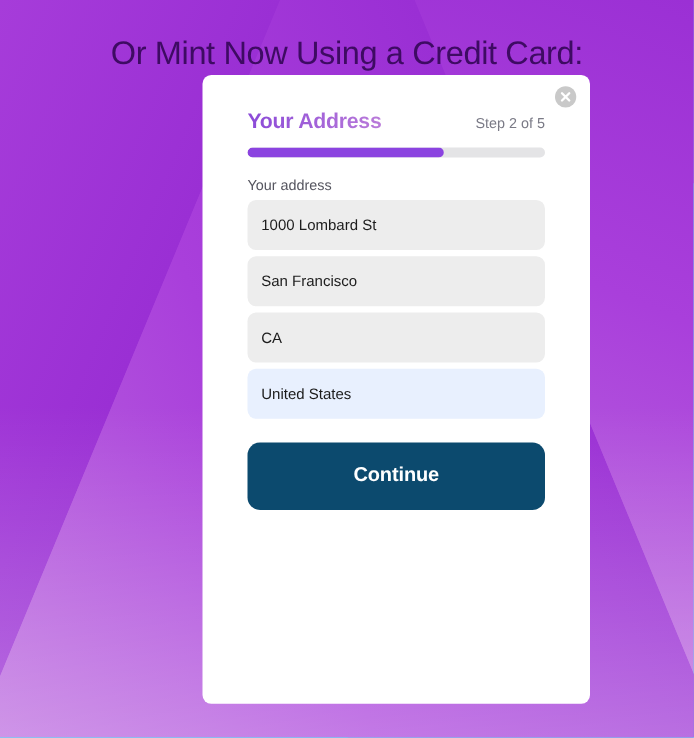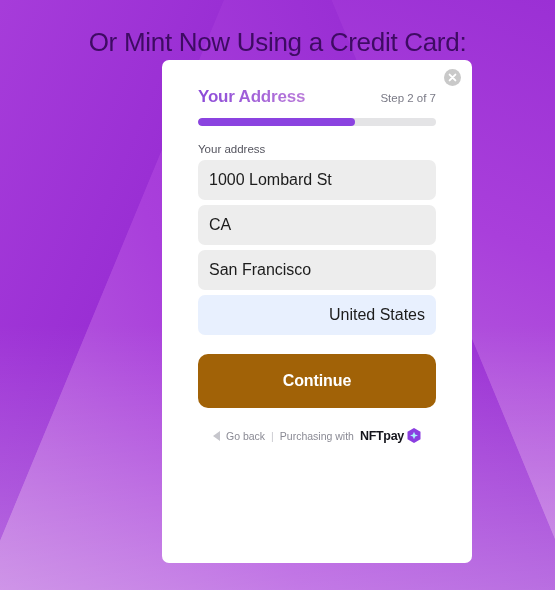--- a/index.html
+++ b/index.html
@@ -135,36 +135,36 @@
   }
 
   .field {
     margin-top:5px;
     height:40px;
     width:100%;
     border:none;
     border-radius:7px;
     background:#ededed;
     font-family:"Liberation Sans", sans-serif;
-    font-size:16px;
+    font-size:12px;
     color:#1c1c1c;
     padding:0 11px;
     display:block;
     outline:none;
   }
   .field::placeholder { color:#9c9c9c; }
-  .field.autofill { background:#e8f0fe;text-align:right; }
+  .field.autofill { background:#e8f0fe; }
 
   #continue-btn {
     margin-top:19px;
     height:54px;
     width:100%;
     border:none;
     border-radius:10px;
-    background:#a16207;
+    background:#0c4a6e;
     color:#ffffff;
     font-family:"Liberation Sans", sans-serif;
     font-size:16px;
     font-weight:bold;
     cursor:pointer;
     letter-spacing:-0.1px;
   }
 
   #footer {
     margin-top:20px;
@@ -213,42 +213,29 @@
 <div id="card">
 
   <div id="close-btn">
     <svg width="9" height="9" viewBox="0 0 9 9" aria-hidden="true">
       <path d="M1.6 1.6 L7.4 7.4 M7.4 1.6 L1.6 7.4" stroke="#ffffff" stroke-width="1.9" stroke-linecap="round"></path>
     </svg>
   </div>
 
   <div id="card-head">
     <div id="card-title">Your Address</div>
-    <div id="step-label">Step 2 of 7</div>
+    <div id="step-label">Step 2 of 5</div>
   </div>
 
   <div id="progress-track">
     <div id="progress-fill" style="width: 66%;"></div>
   </div>
 
   <div id="field-label">Your address</div>
 
   <input class="field" type="text" value="1000 Lombard St" style="">
+  <input class="field" type="text" value="San Francisco" style="">
   <input class="field" type="text" value="CA" style="">
-  <input class="field" type="text" value="San Francisco" style="">
   <input class="field autofill" type="text" value="United States" style="">
 
   <button id="continue-btn">Continue</button>
 
-  <div id="footer">
-    <div id="back-triangle"></div>
-    <span id="go-back">Go back</span>
-    <span id="footer-divider">|</span>
-    <span>Purchasing with</span>
-    <span id="brand-wrap">
-      <span id="brand-name">NFTpay</span>
-      <svg id="brand-mark" width="14" height="15" viewBox="0 0 28 30">
-        <path d="M14 0 L27 7.5 V22.5 L14 30 L1 22.5 V7.5 Z" fill="#8b3ee0"></path>
-        <path d="M14 7.5 L16.4 13.2 L22 15 L16.4 16.8 L14 22.5 L11.6 16.8 L6 15 L11.6 13.2 Z" fill="#a9f0fb"></path>
-      </svg>
-    </span>
-  </div>
 </div>
 
 </body></html>

